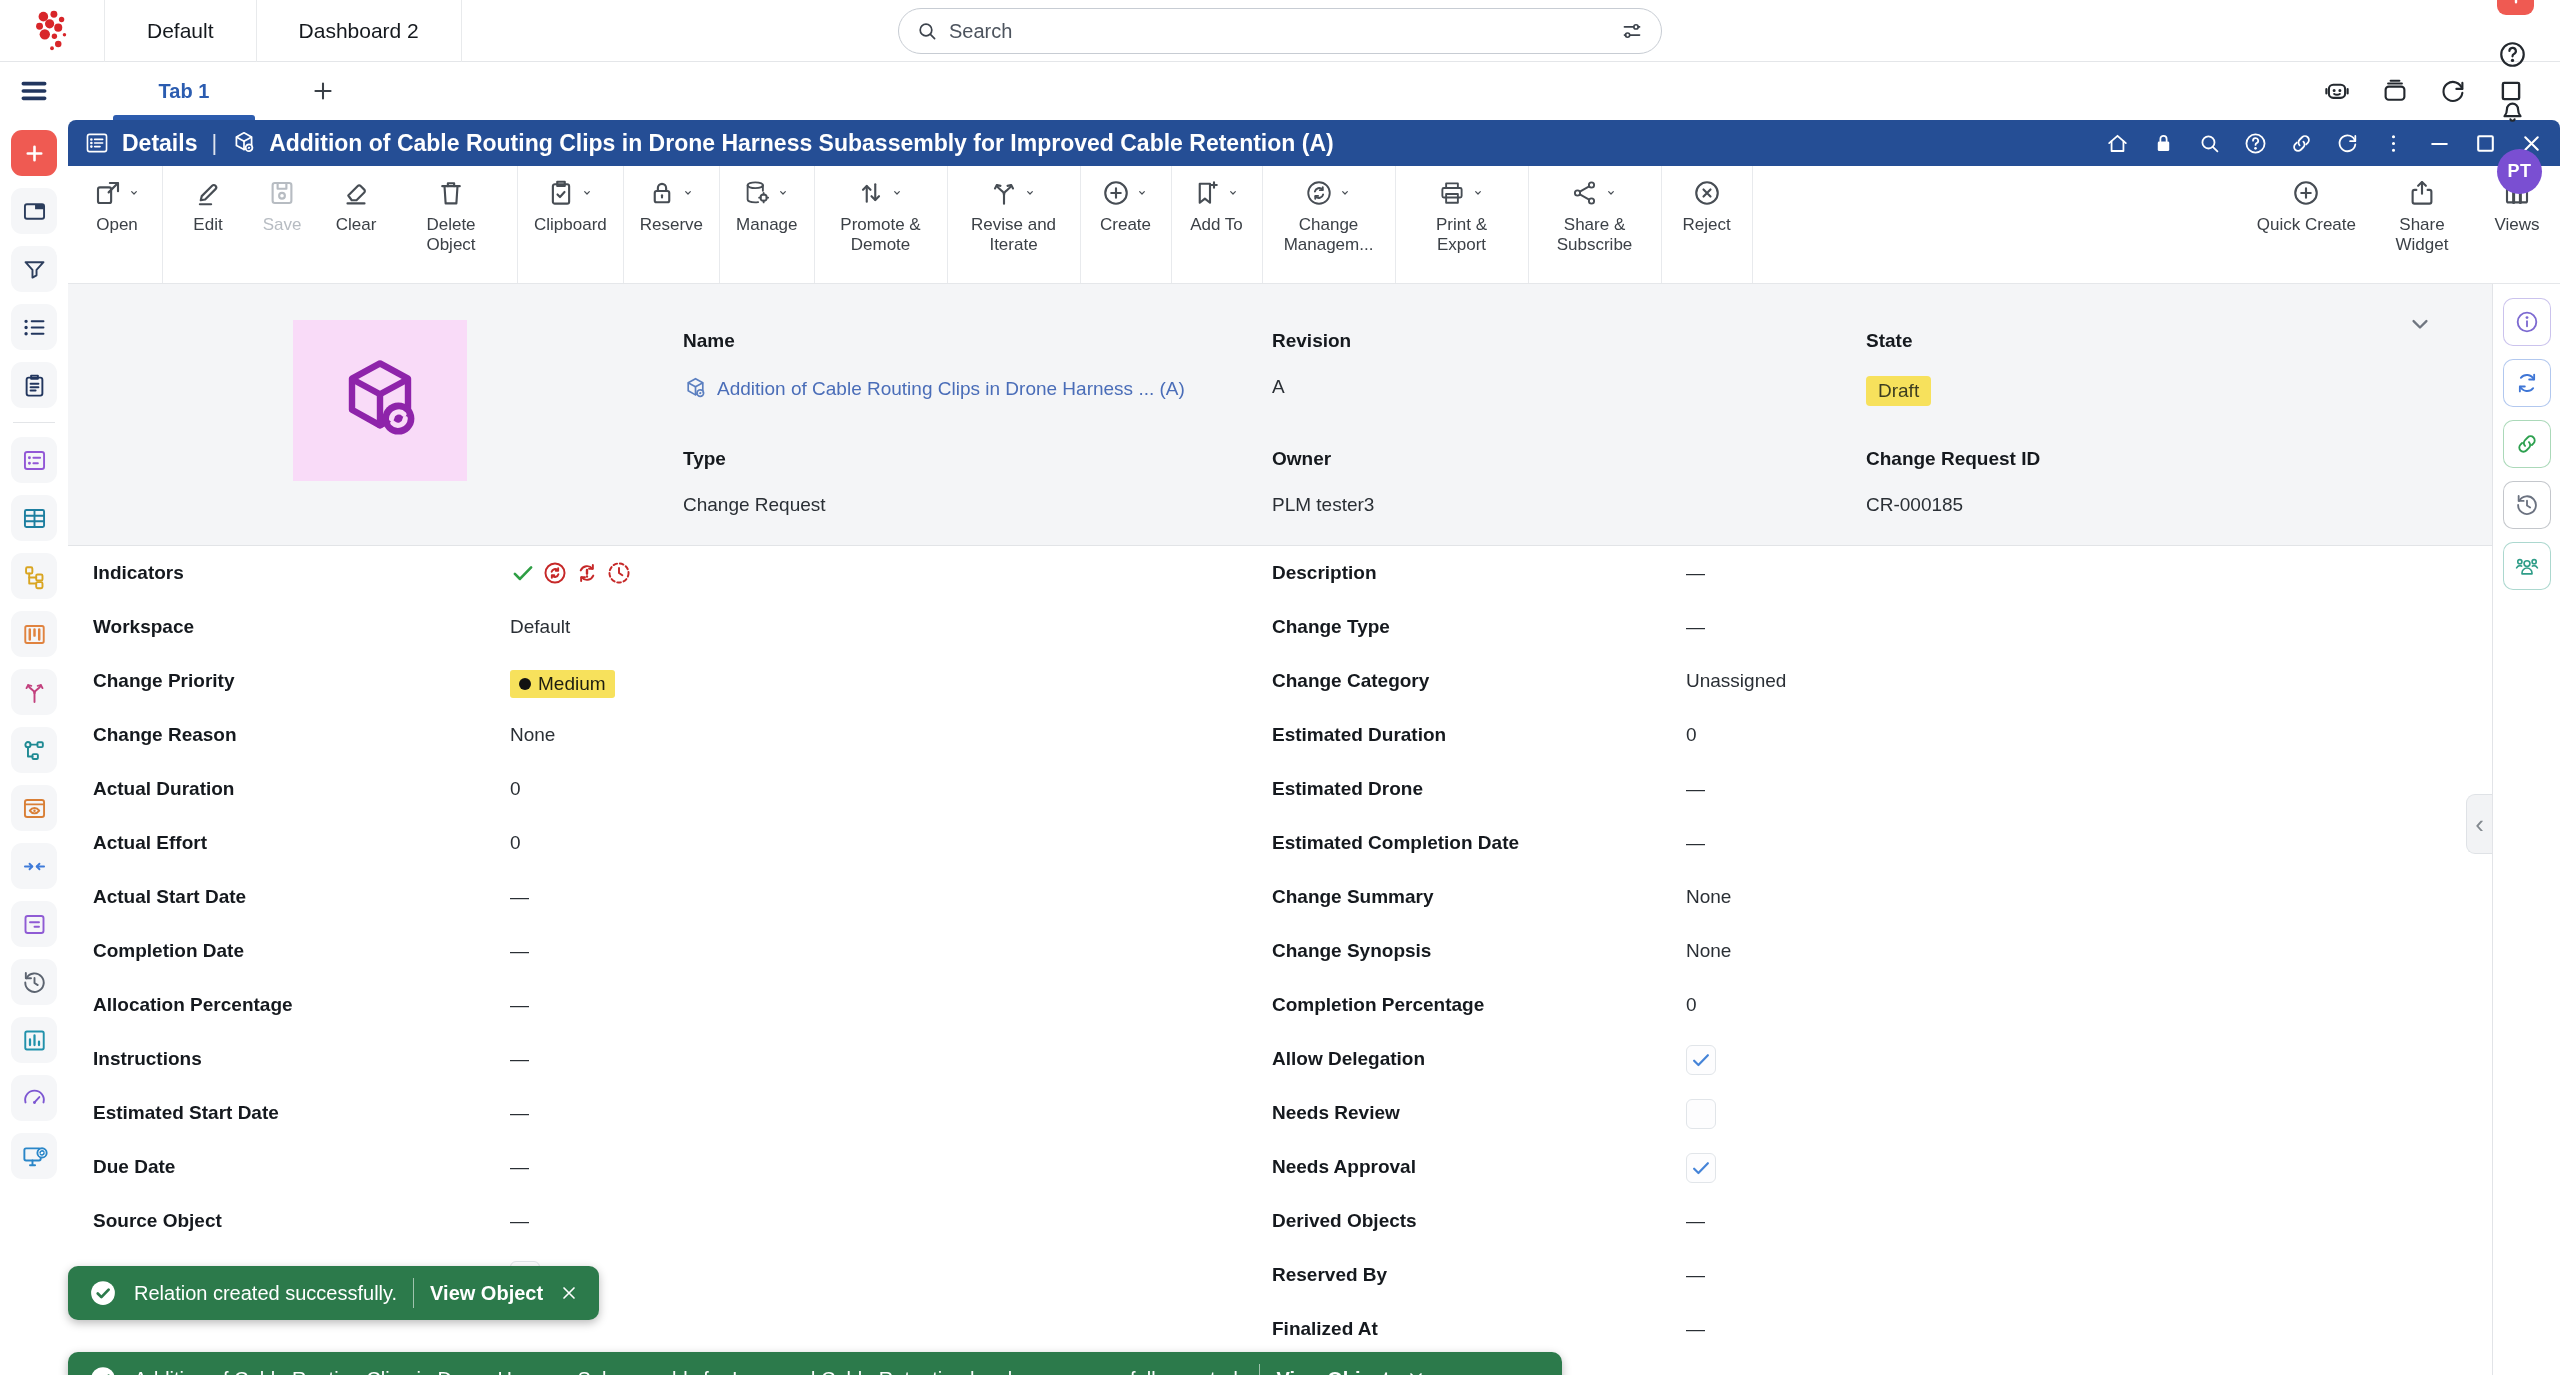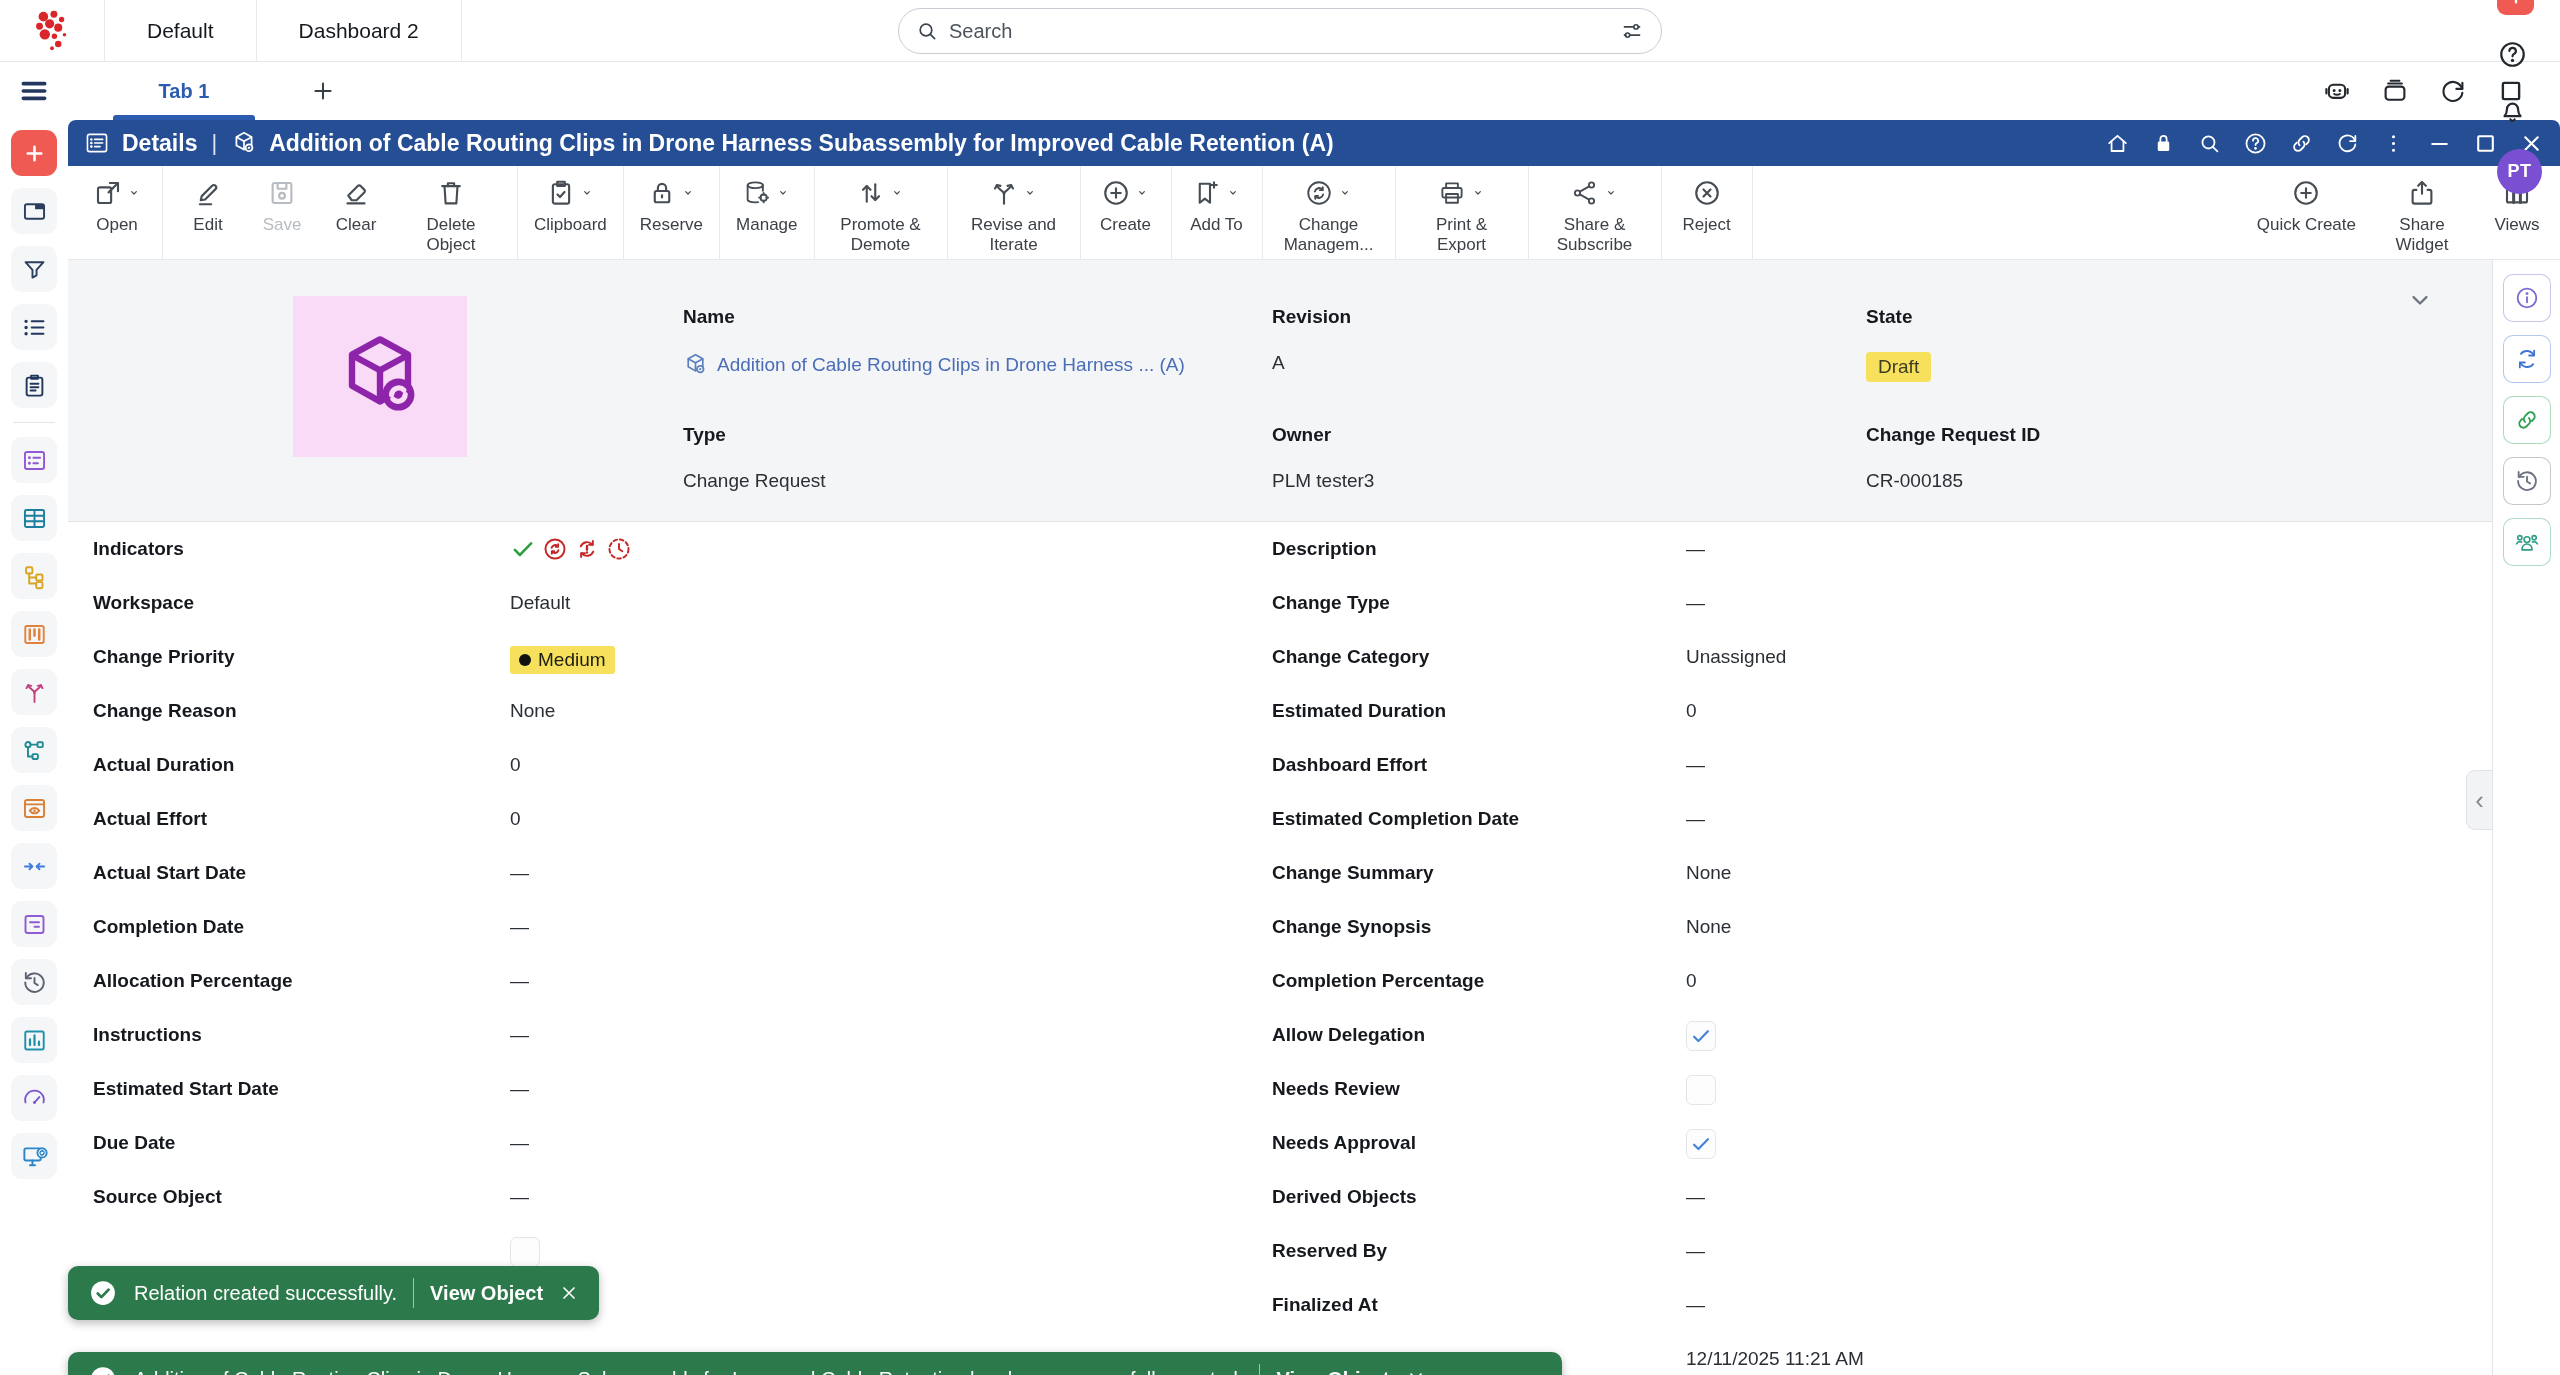--- a/index.html
+++ b/index.html
@@ -55,21 +55,21 @@
   .titlebar { height:46px; background:#254e95; color:#fff; display:flex; align-items:center;
               padding:0 16px; gap:12px; border-radius:8px 8px 0 0; }
   .titlebar .icon { width:26px; height:26px; color:#fff; }
   .t-label { font-size:23px; font-weight:700; white-space:nowrap; }
   .t-sep { font-size:22px; opacity:.85; margin:0 2px; }
   .t-title { font-size:23px; font-weight:700; white-space:nowrap; overflow:hidden; text-overflow:ellipsis; }
   .t-actions { margin-left:auto; display:flex; align-items:center; gap:21px; }
   .t-actions .icon { width:25px; height:25px; cursor:pointer; }
 
   
-  .toolbar { height:94px; border-bottom:1px solid #e5e7ea; display:flex; align-items:stretch; background:#fff; padding-left:4px; }
+  .toolbar { height:118px; border-bottom:1px solid #e5e7ea; display:flex; align-items:stretch; background:#fff; padding-left:4px; }
   .tgroup { display:flex; border-right:1px solid #e8eaed; padding:0 8px; }
   .tgroup.no-border { border-right:none; }
   .tbtn { min-width:74px; max-width:118px; padding:11px 8px 0; display:flex; flex-direction:column; align-items:center; cursor:pointer; }
   .tbtn .icrow { height:32px; display:flex; align-items:center; gap:3px; color:#474d54; }
   .tbtn .icrow .main-ic { width:30px; height:30px; }
   .tbtn .icrow .chev-ic { width:16px; height:16px; }
   .tbtn .tlbl { margin-top:6px; font-size:17px; line-height:1.18; color:#3c4147; text-align:center; max-width:100px; }
   .tbtn.disabled { cursor:default; }
   .tbtn.disabled .icrow, .tbtn.disabled .tlbl { color:#b7bcc2; }
   .tb-right { margin-left:auto; display:flex; padding-right:6px; }
@@ -991,21 +991,21 @@
               </div>
               <div class="prow">
                 <div class="plabel">Change Category</div>
                 <div class="pval">Unassigned</div>
               </div>
               <div class="prow">
                 <div class="plabel">Estimated Duration</div>
                 <div class="pval">0</div>
               </div>
               <div class="prow">
-                <div class="plabel">Dashboard Effort</div>
+                <div class="plabel">Estimated Drone</div>
                 <div class="pval">—</div>
               </div>
               <div class="prow">
                 <div class="plabel">Estimated Completion Date</div>
                 <div class="pval">—</div>
               </div>
               <div class="prow">
                 <div class="plabel">Change Summary</div>
                 <div class="pval">None</div>
               </div>

